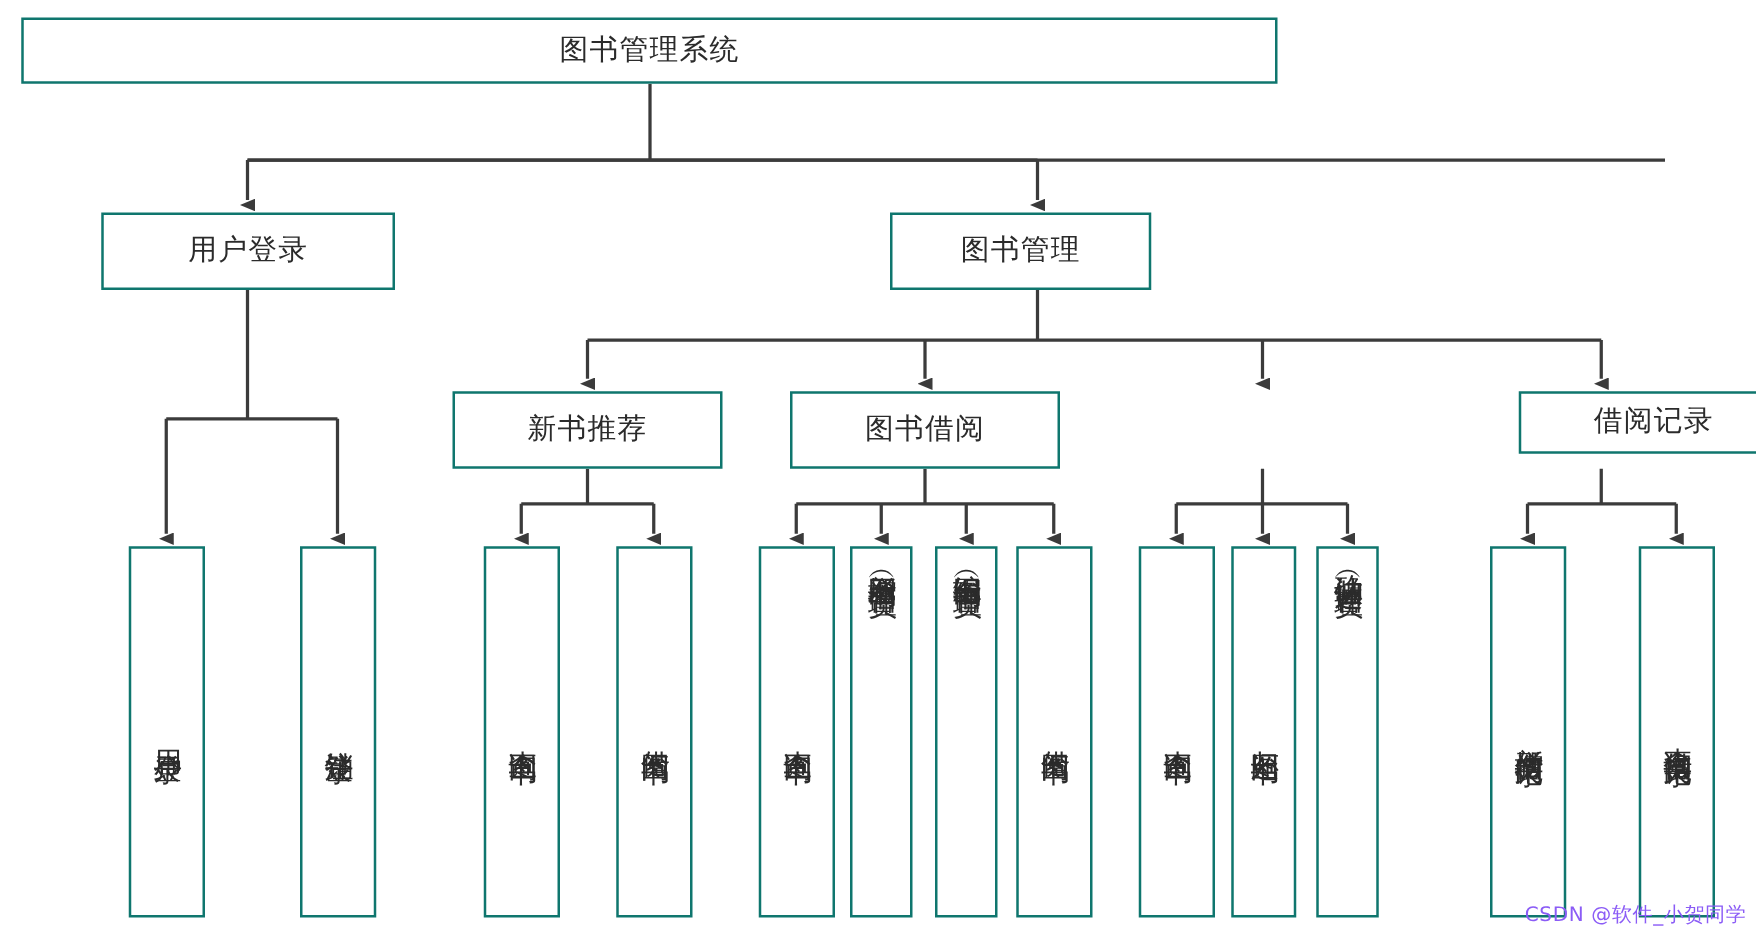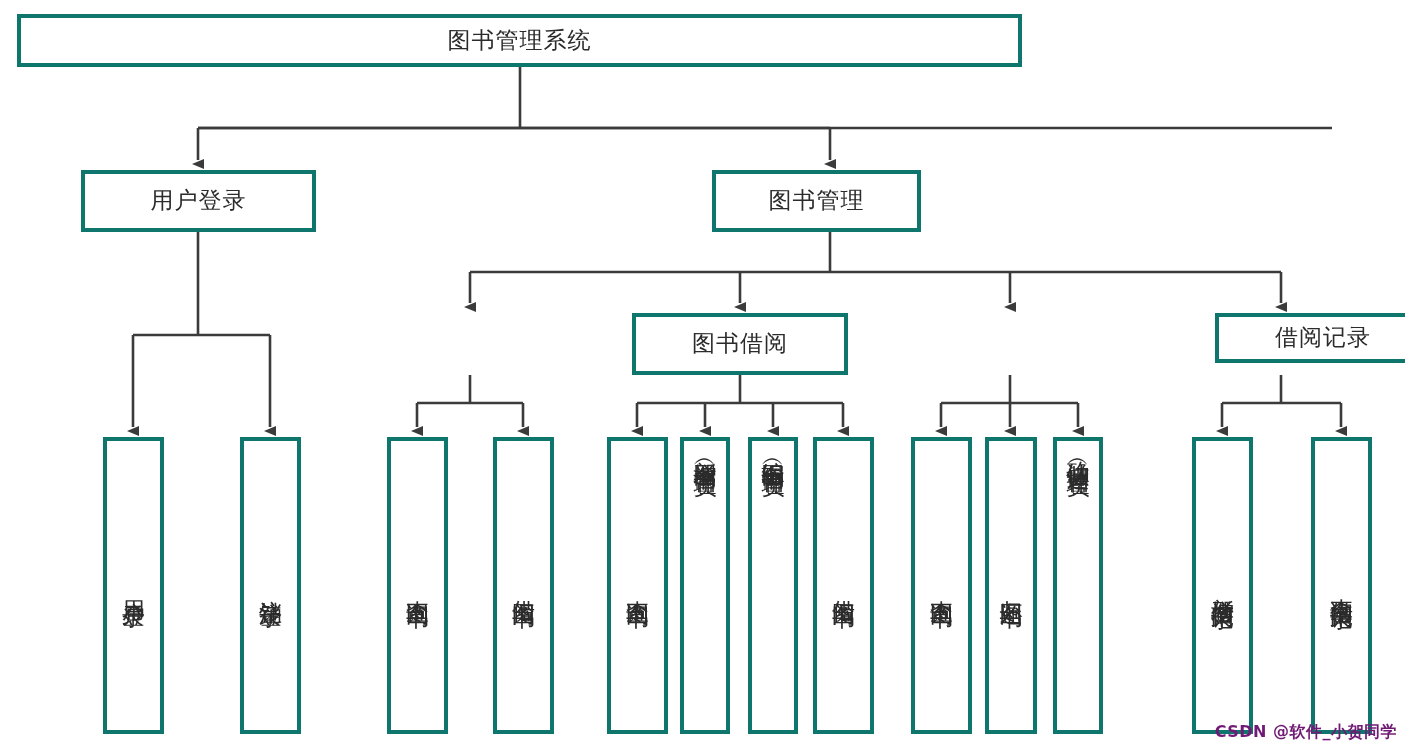--- a/index.html
+++ b/index.html
@@ -20,21 +20,21 @@
   #edges {
     position: absolute;
     left: 0;
     top: 0;
     width: 1405px;
     height: 747px;
   }
   .node {
     position: absolute;
     box-sizing: border-box;
-    border: 4px solid #0f766e;
+    border: 2px solid #0f766e;
     background: #ffffff;
     color: #2b2b2b;
     display: flex;
     align-items: center;
     justify-content: center;
     text-align: right;
     z-index: 2;
   }
   .node.h {
     font-size: 23px;
@@ -53,25 +53,24 @@
   }
   .node.v.top {
     justify-content: flex-start;
     padding-top: 2px;
   }
   .watermark {
     position: absolute;
     right: 8px;
     bottom: 4px;
     font-size: 16px;
-    color: #701a75;
+    color: #8b5cf6;
     z-index: 5;
     white-space: nowrap;
     letter-spacing: 0.5px;
-    font-weight: bold;
   }
 </style>
 </head>
 <body>
 
 <div id="canvas">
 
   <svg id="edges" viewBox="0 0 1405 747">
     <defs>
       <marker id="arw" markerWidth="10" markerHeight="12" refX="1" refY="6" orient="auto" markerUnits="userSpaceOnUse">
@@ -145,20 +144,23 @@
     <span>图书管理系统</span>
   </div>
 
   <div class="node h" style="left:81px; top:170px; width:235px; height:62px;">
     <span>用户登录</span>
   </div>
   <div class="node h" style="left:712px; top:170px; width:209px; height:62px;">
     <span>图书管理</span>
   </div>
 
+  <div class="node h" style="left:362px; top:313px; width:216px; height:62px;">
+    <span>新书推荐</span>
+  </div>
   <div class="node h" style="left:632px; top:313px; width:216px; height:62px;">
     <span>图书借阅</span>
   </div>
   <div class="node h" style="left:1173px; top:313px; width:216px; height:50px;margin-left:42px;">
     <span>借阅记录</span>
   </div>
 
   <div class="node v" style="left:103px; top:437px; width:61px; height:297px;">
     <span>用户登录</span>
   </div>

